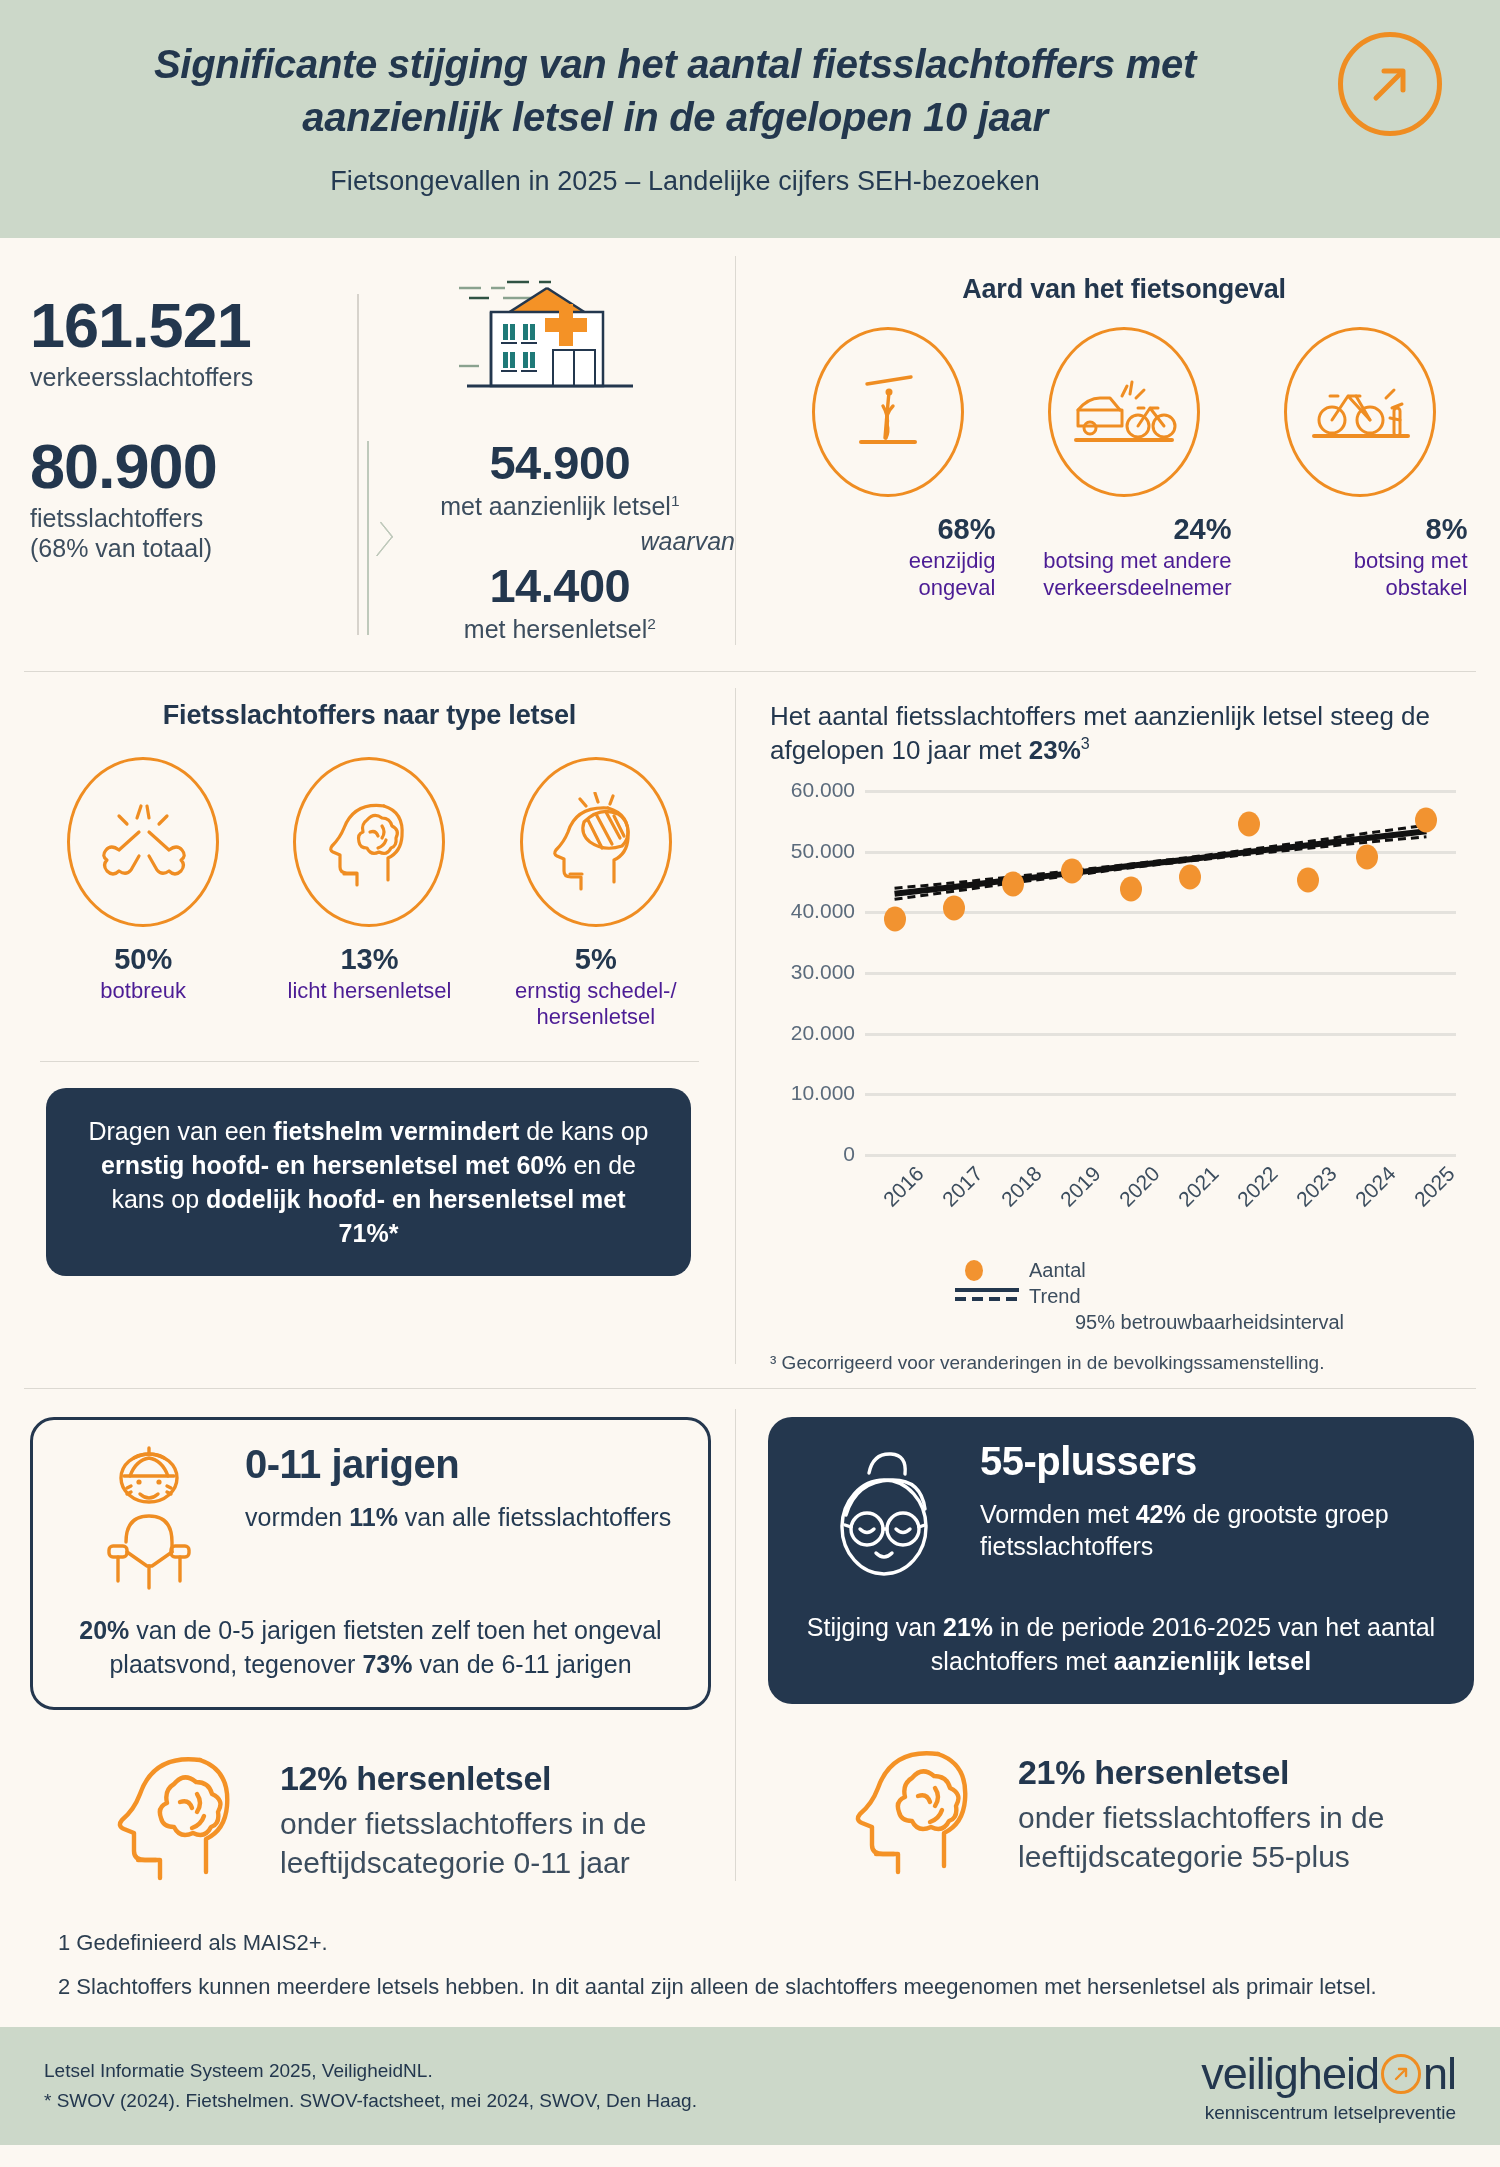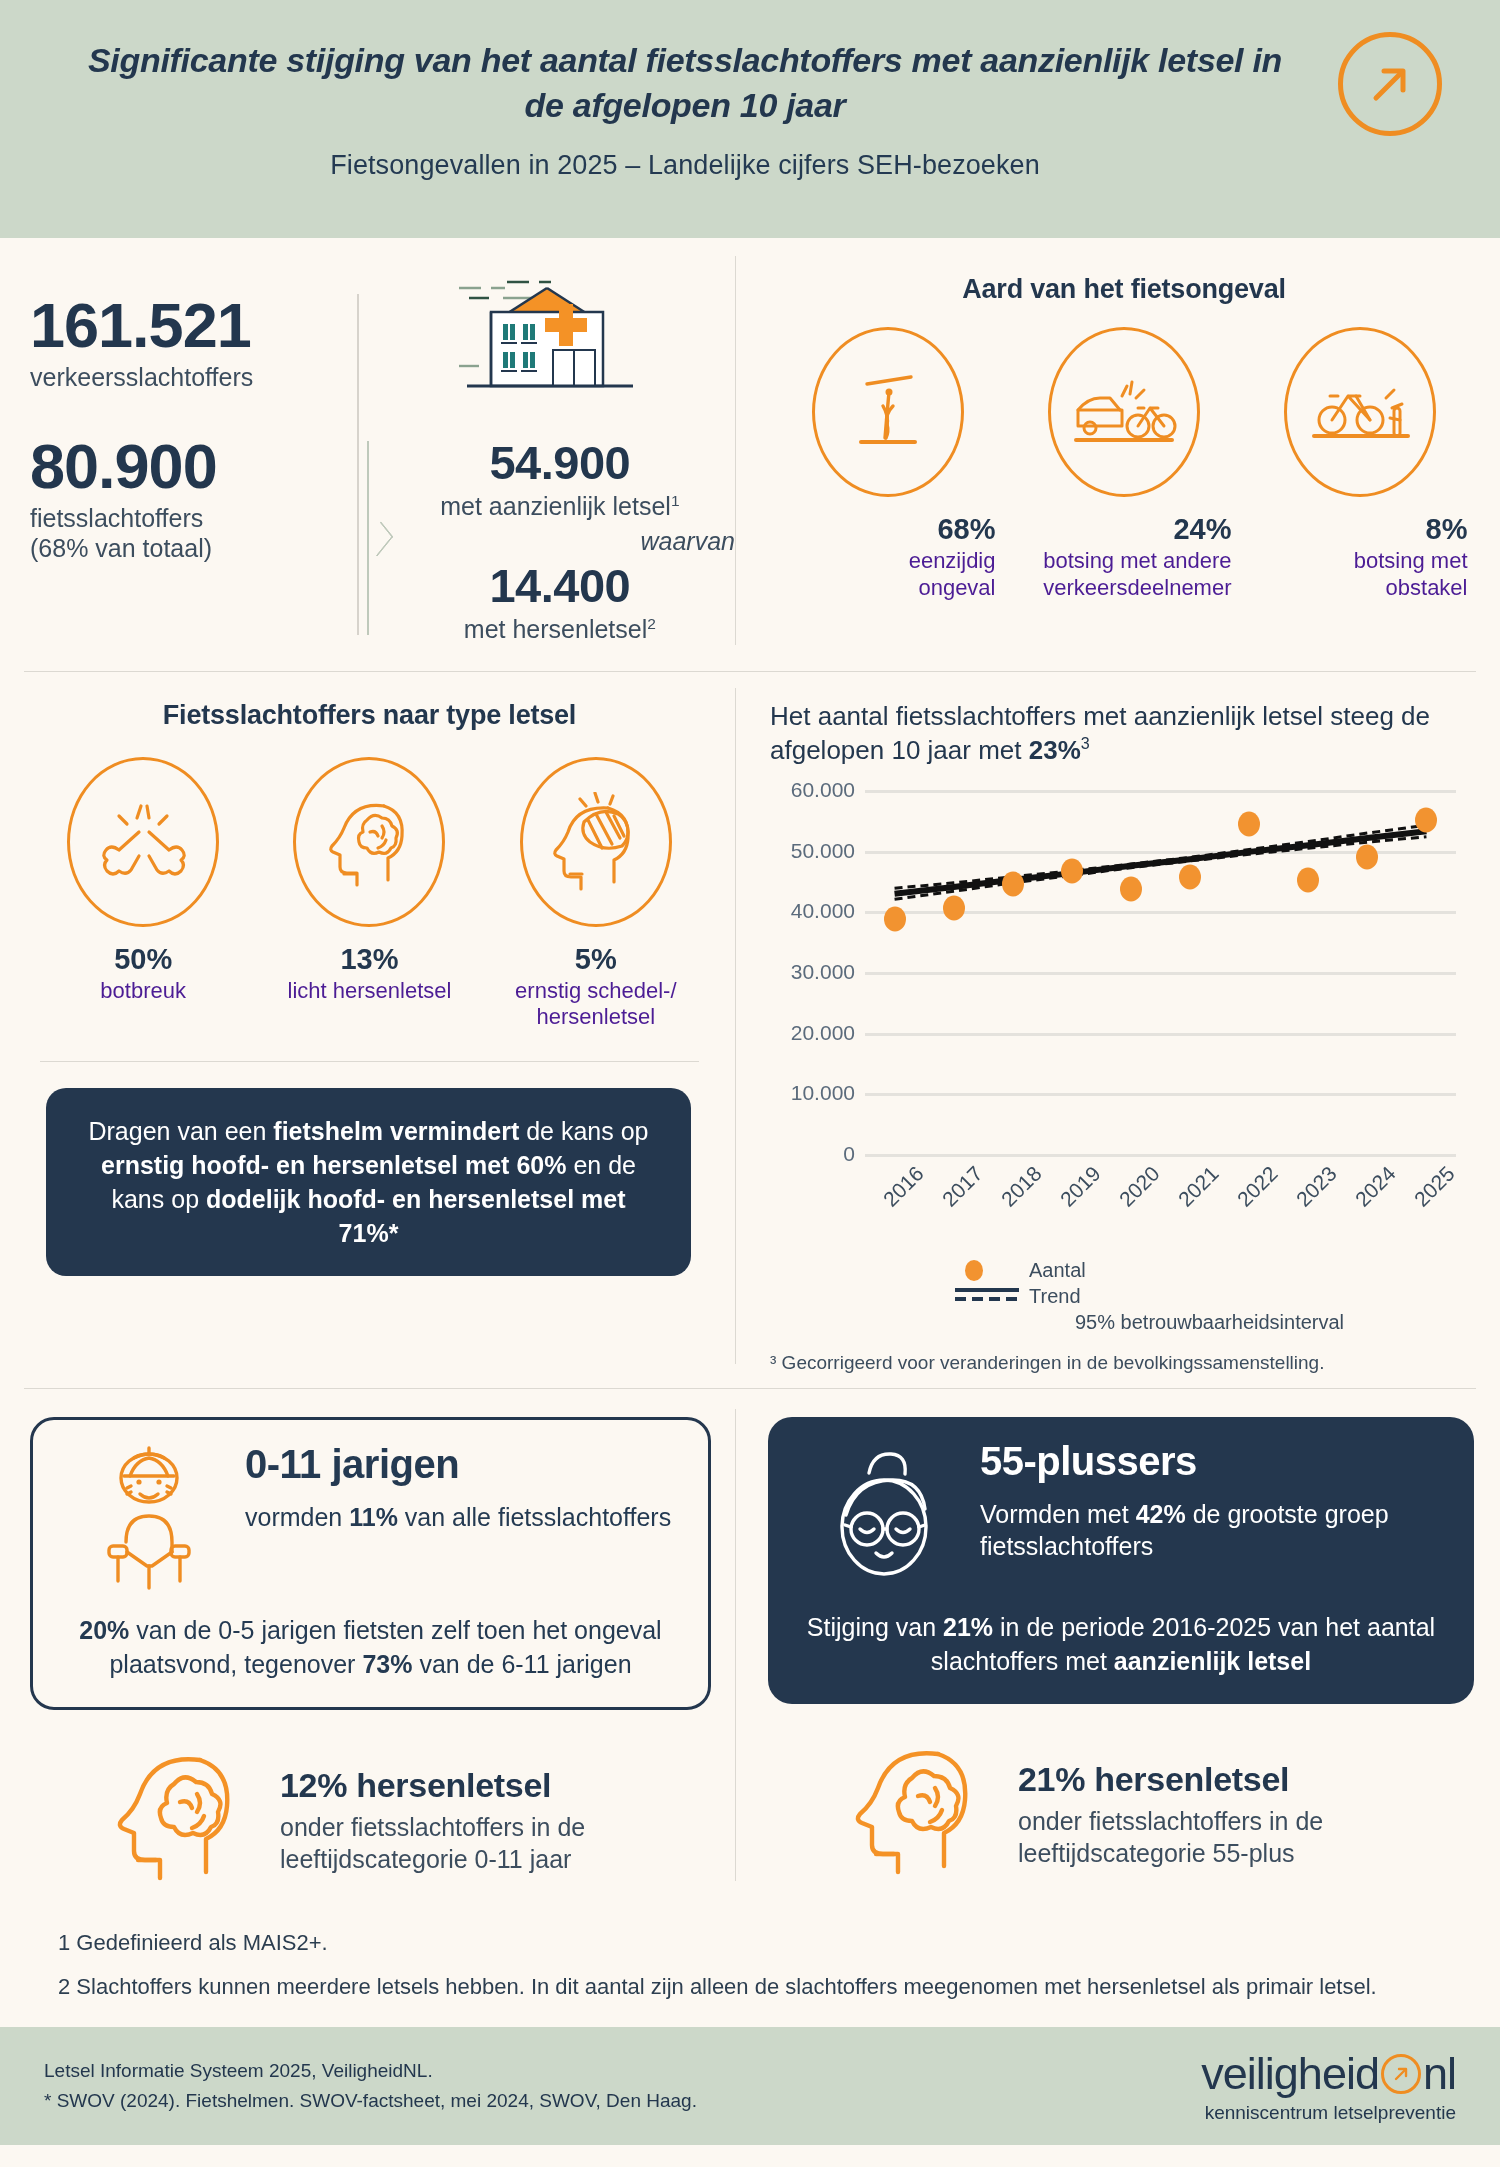--- a/index.html
+++ b/index.html
@@ -14,29 +14,28 @@
   .page { width:1500px; height:2167px; background:#fcf8f2; position:relative; }
 
   
   .header {
     background:#ccd8c9;
     height:238px;
     position:relative;
     padding:38px 60px 0 60px;
   }
   .header h1 {
-    font-size:34px;
+    font-size:40px;
     font-style:italic;
     font-weight:bold;
     line-height:1.33;
     letter-spacing:-0.3px;
     color:#23374e;
     max-width:1230px;
     text-align:center;
-    margin-left:10px;
   }
   .header .subtitle {
     margin-top:22px;
     text-align:center;
     font-size:27px;
     color:#243a52;
     letter-spacing:0.1px;
     max-width:1230px;
     margin-left:10px;
   }
@@ -144,21 +143,21 @@
   .agebox-txt { flex:1; padding-left:6px; }
   .age-title { font-size:40px; font-weight:bold; letter-spacing:-0.5px; }
   .age-sub { font-size:25px; line-height:1.3; margin-top:14px; }
   .age-bottom { font-size:25px; line-height:1.35; text-align:center; margin-top:18px; }
   .age-bottom b, .age-sub b { font-weight:bold; }
 
   .brain-row { display:flex; align-items:center; margin-top:36px; padding-left:78px;}
   .brain-icon { width:150px; flex:none; }
   .brain-txt { padding-left:22px; }
   .brain-title { font-size:34px; font-weight:bold; color:#23374e; letter-spacing:-0.3px;}
-  .brain-sub { font-size:25px; color:#3c4d5e; line-height:1.3; margin-top:6px;}
+  .brain-sub { font-size:30px; color:#3c4d5e; line-height:1.3; margin-top:6px;}
 
   
   .footnotes { padding:26px 12px 18px 42px; font-size:22px; color:#2c3e50; line-height:2.0;margin-left:16px;}
   .footer {
     background:#ccd8c9; height:118px; display:flex; align-items:center;
     justify-content:space-between; padding:0 44px 0 44px;
   }
   .footer-left { font-size:19px; color:#23374e; line-height:1.6; }
   .footer-logo { text-align:right; }
   .vnl { font-size:45px; color:#23374e; letter-spacing:-1px; display:flex; align-items:center;}

